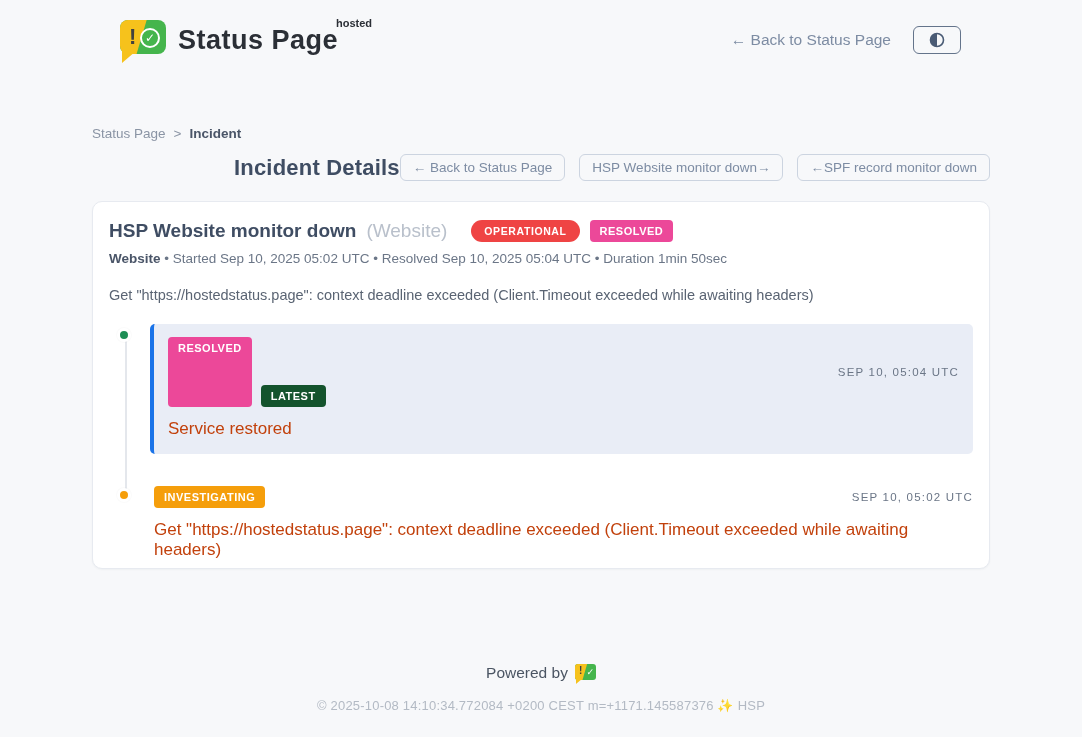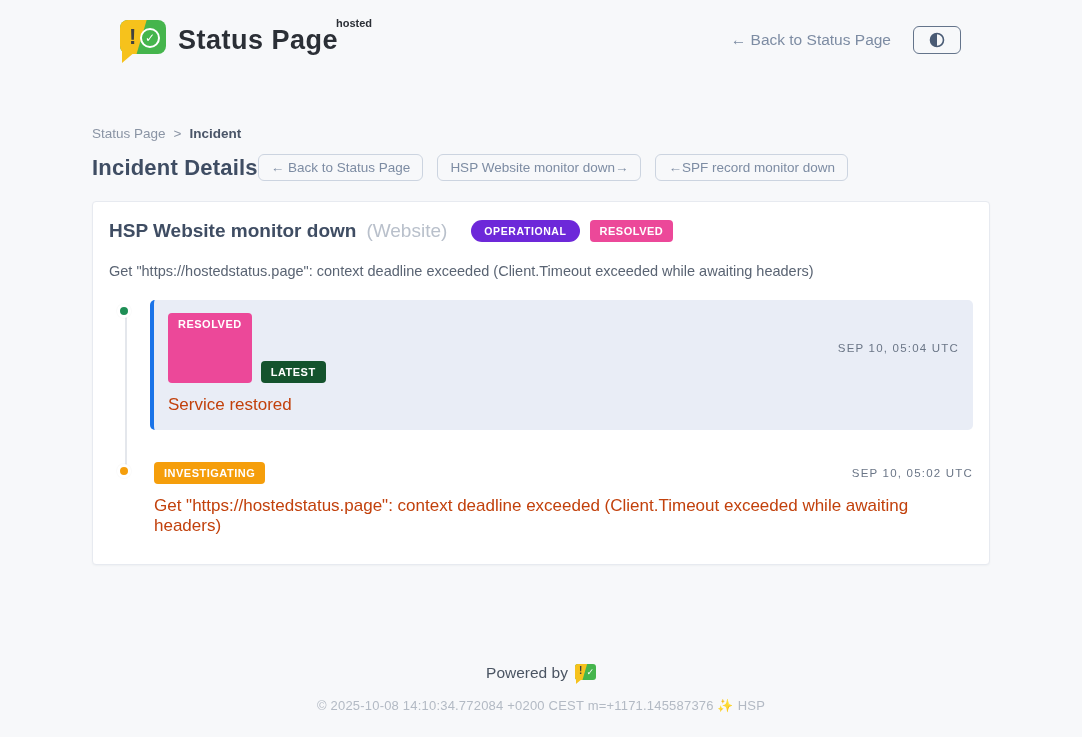--- a/index.html
+++ b/index.html
@@ -72,46 +72,46 @@
   .theme-toggle svg { display: block; }
 
   
   .main { width: 898px; margin: 0 auto; }
   .breadcrumb { margin-top: 62px; font-size: 13.5px; color: #8a94a4; display: flex; gap: 8px; align-items: center; }
   .breadcrumb .crumb-root { cursor: pointer; }
   .breadcrumb .crumb-current { color: #4a5568; font-weight: 700; }
 
   .title-row {
     margin-top: 13px;
-    display: flex; align-items: center; justify-content: flex-start;
+    display: flex; align-items: center; justify-content: flex-end;
   }
   .page-title { font-size: 22px; font-weight: 700; color: #3f4d63; letter-spacing: 0.2px; }
   .nav-buttons { display: flex; gap: 14px; }
   .nav-btn {
     border: 1px solid #ccd4e0; border-radius: 6px;
     background: transparent; color: #7d8ca3;
     font-family: inherit;
     font-size: 13.5px; padding: 5px 12px; cursor: pointer; white-space: nowrap;
   }
 
   
   .card {
     margin-top: 20px;
     background: #ffffff;
     border: 1px solid #e7eaf0;
-    border-radius: 4px;
+    border-radius: 10px;
     box-shadow: 0 1px 2px rgba(30,40,60,0.04);
-    padding: 18px 16px 28px 16px;
+    padding: 18px 16px 8px 16px;
   }
   .card-title-row { display: flex; align-items: center; gap: 10px; }
   .incident-title { font-size: 19px; font-weight: 700; color: #3f4d63; }
   .incident-scope { font-size: 19px; font-weight: 400; color: #b9c0cb; }
   .pill {
     margin-left: 14px;
-    background: #6d28d9; color: #ffffff;
+    background: #ef4444; color: #ffffff;
     font-size: 10.5px; font-weight: 700; letter-spacing: 0.6px;
     padding: 5px 13px; border-radius: 999px;
   }
   .badge {
     color: #ffffff; font-size: 11px; font-weight: 700; letter-spacing: 0.5px;
     padding: 5px 10px; border-radius: 4px; display: inline-block;
   }
   .badge-green { background: #ec4899; }
   .badge-blue { background: #14532d; margin-top: 48px; }
   .badge-orange { background: #f59e0b; }
@@ -224,20 +224,26 @@
 
   <section class="card">
 
     <div class="card-title-row">
       <span class="incident-title">HSP Website monitor down</span>
       <span class="incident-scope">(Website)</span>
       <span class="pill">OPERATIONAL</span>
       <span class="badge badge-green">RESOLVED</span>
     </div>
 
+    <div class="meta-line">
+      <span class="meta-service">Website</span>
+      <span>• Started Sep 10, 2025 05:02 UTC</span>
+      <span>• Resolved Sep 10, 2025 05:04 UTC</span>
+      <span>• Duration 1min 50sec</span>
+    </div>
 
     <p class="incident-desc">Get "https://hostedstatus.page": context deadline exceeded (Client.Timeout exceeded while awaiting headers)</p>
 
     <div class="timeline">
 
       <div class="t-entry">
         <div class="dot-col">
           <span class="t-dot dot-green"></span>
         </div>
         <div class="entry-box highlighted">

